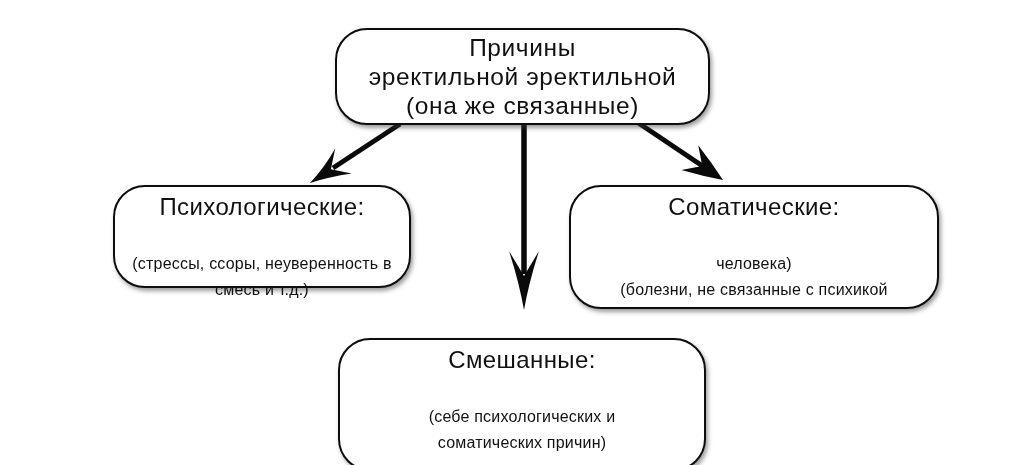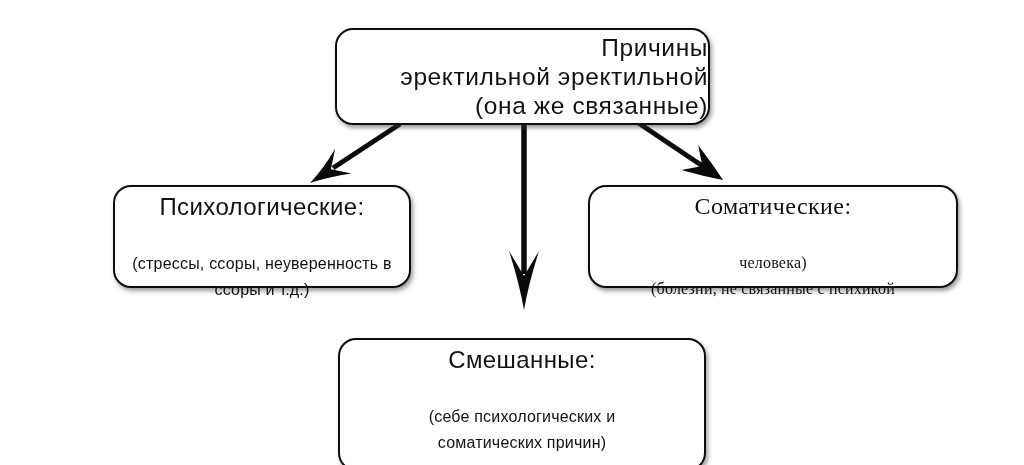--- a/index.html
+++ b/index.html
@@ -15,32 +15,31 @@
   .arrows {
     position: absolute;
     left: 0; top: 0;
     width: 1024px; height: 465px;
   }
   .node {
     position: absolute;
     box-sizing: border-box;
     background: #ffffff;
     border: 2.5px solid #0d0d0d;
-    border-radius: 18px;
+    border-radius: 32px;
     box-shadow: 2px 3px 4px rgba(60,60,60,0.5);
     text-align: center;
-    align-items: flex-end;
   }
   .node-root {
     left: 335px; top: 28px; width: 375px; height: 97px;
     display: flex; flex-direction: column; justify-content: center;
     font-size: 24.5px; line-height: 29px; letter-spacing: 0.6px;
   }
   .node-psych   { left: 113px; top: 185px; width: 298px; height: 103px; }
-  .node-somatic { left: 588px; top: 185px; width: 370px; height: 103px; font-family: Liberation Serif, serif; }
+  .node-somatic { left: 569px; top: 185px; width: 370px; height: 124px; }
   .node-mixed   { left: 338px; top: 338px; width: 368px; height: 133px; }
   .node .title {
     margin-top: 6px;
     font-size: 24px;
     letter-spacing: 0.4px;
   }
   .node .body {
     margin-top: 30px;
     font-size: 16px;
     line-height: 26px;
@@ -73,21 +72,21 @@
   <div class="node node-root">
     <div class="line">Причины</div>
     <div class="line">эректильной эректильной</div>
     <div class="line">(она же связанные)</div>
   </div>
 
   <div class="node node-psych">
     <div class="title">Психологические:</div>
     <div class="body">
       <div>(стрессы, ссоры, неуверенность в</div>
-      <div>ссоры и т.д.)</div>
+      <div>смесь и т.д.)</div>
     </div>
   </div>
 
   <div class="node node-somatic">
     <div class="title">Соматические:</div>
     <div class="body">
       <div>человека)</div>
       <div>(болезни, не связанные с психикой</div>
     </div>
   </div>

